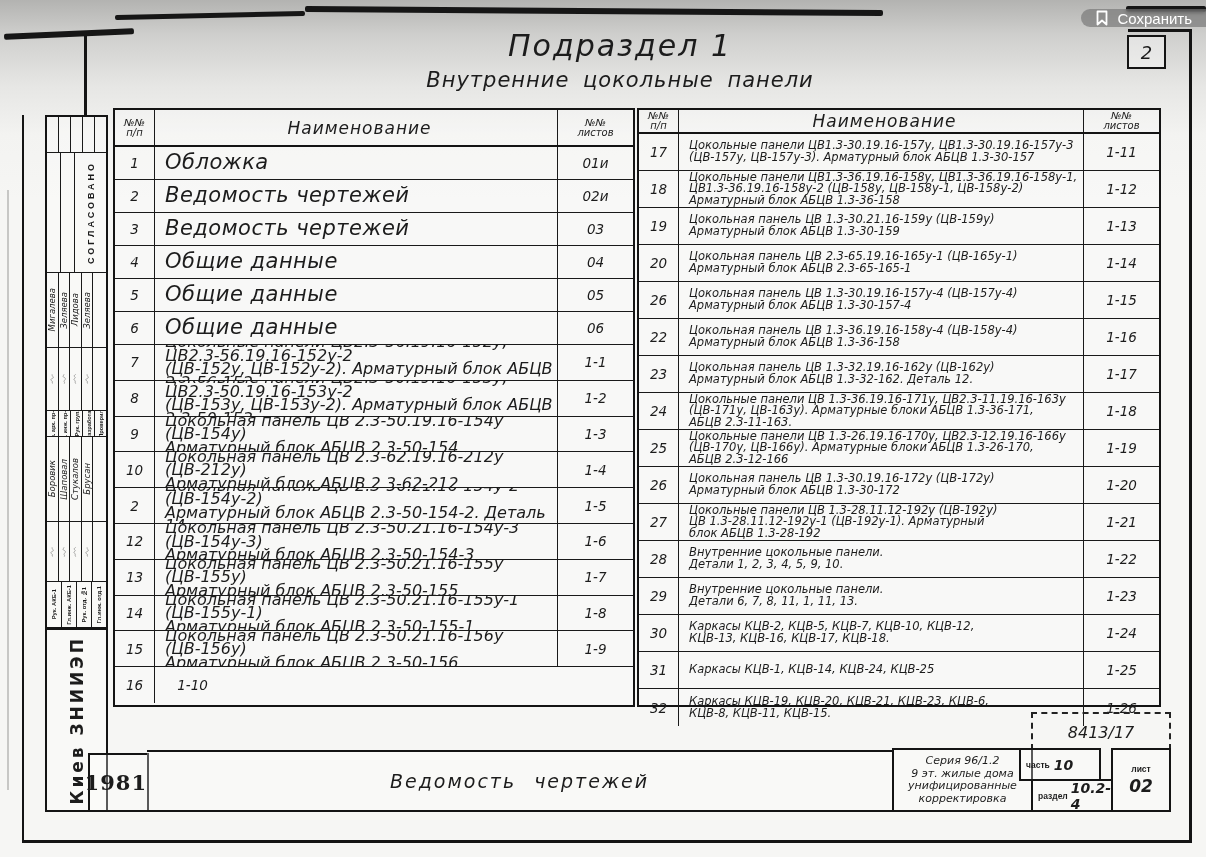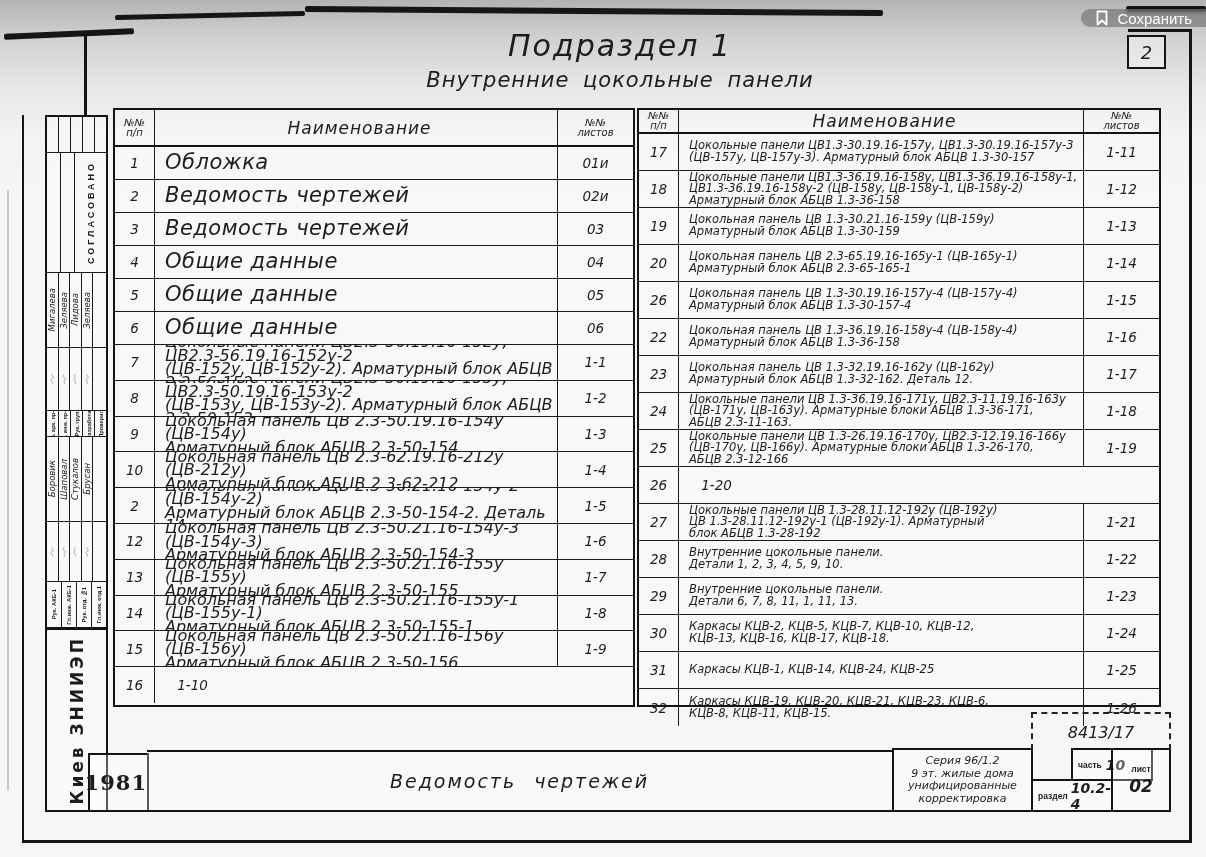--- a/index.html
+++ b/index.html
@@ -44,21 +44,21 @@
   #org-cell{position:absolute;left:45px;top:628px;width:63px;height:184px;border:2.5px solid #141414;box-sizing:border-box;display:flex;align-items:center;justify-content:center;background:rgba(255,255,255,.3);}
   #org-cell .vtext{font-size:17px;font-weight:bold;letter-spacing:3px;font-family:"DejaVu Sans",sans-serif;}
   
   .fcell{position:absolute;border:2.2px solid #141414;box-sizing:border-box;background:rgba(255,255,255,.3);}
   #year-box{left:88px;top:753px;width:61px;height:59px;display:flex;align-items:center;justify-content:flex-end;
     font-family:"DejaVu Serif",serif;font-weight:bold;font-size:21px;letter-spacing:1px;}
   #doc-title-cell{left:147px;top:750px;width:747px;height:62px;display:flex;align-items:center;justify-content:center;border-left:none;}
   #doc-title-cell span{font-size:19px;font-style:italic;letter-spacing:2px;word-spacing:10px;}
   #series-cell{left:892px;top:748px;width:141px;height:64px;display:flex;flex-direction:column;align-items:center;justify-content:center;text-align:center;}
   #series-cell div{font-size:11px;font-style:italic;line-height:12.5px;white-space:nowrap;}
-  #part-cell{left:1071px;top:748px;width:82px;height:33px;display:flex;align-items:center;padding-left:5px;gap:4px;}
+  #part-cell{left:1019px;top:748px;width:82px;height:33px;display:flex;align-items:center;padding-left:5px;gap:4px;}
   #section-cell{left:1031px;top:779px;width:82px;height:33px;display:flex;align-items:center;padding-left:5px;gap:3px;}
   #sheet-cell{left:1111px;top:748px;width:60px;height:64px;display:flex;flex-direction:column;align-items:center;justify-content:center;gap:2px;}
   .blk-label{font-family:"Liberation Sans",sans-serif;font-weight:bold;font-size:8.5px;}
   .blk-val{font-size:14px;font-style:italic;font-weight:bold;}
   #dashed-box{position:absolute;left:1031px;top:712px;width:140px;height:38px;border:2px dashed #222;border-bottom:none;box-sizing:border-box;display:flex;align-items:center;justify-content:center;}
   #dashed-box span{font-size:16px;font-style:italic;}
   
   #save-btn{position:absolute;top:9px;right:0;height:18px;display:flex;align-items:center;gap:7px;
     padding:0 14px 0 13px;border-radius:16px 0 0 16px;background:rgba(112,112,112,.62);
     color:#fff;font-family:"Liberation Sans",sans-serif;font-size:15px;cursor:pointer;backdrop-filter:blur(2px);}
@@ -423,20 +423,24 @@
 АБЦВ 2.3-12-166</span>
           </div>
           <div class="c-sheets">
             <span class="t-sheets-v hw">1-19</span>
           </div>
         </div>
         <div class="t-row row-c">
           <div class="c-num">
             <span class="t-num-v hw">26</span>
           </div>
+          <div class="c-name">
+            <span class="t-name-v hw">Цокольная панель ЦВ 1.3-30.19.16-172у (ЦВ-172у)
+Арматурный блок АБЦВ 1.3-30-172</span>
+          </div>
           <div class="c-sheets">
             <span class="t-sheets-v hw">1-20</span>
           </div>
         </div>
         <div class="t-row row-c">
           <div class="c-num">
             <span class="t-num-v hw">27</span>
           </div>
           <div class="c-name">
             <span class="t-name-v hw">Цокольные панели ЦВ 1.3-28.11.12-192у (ЦВ-192у)

